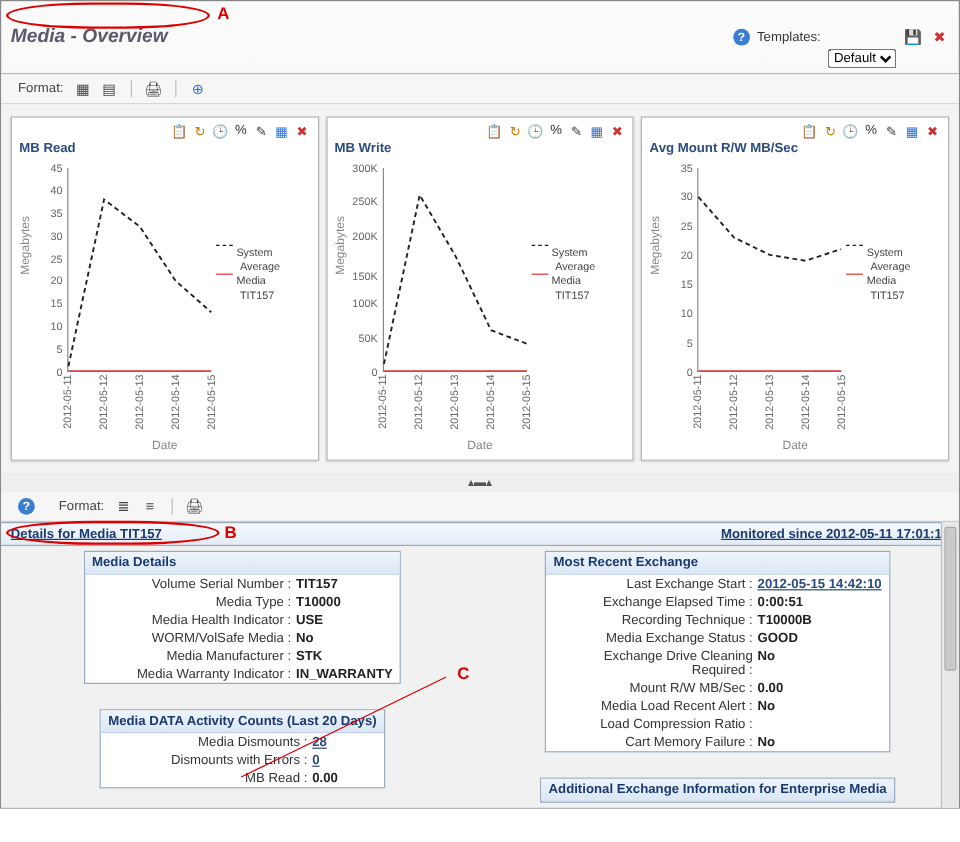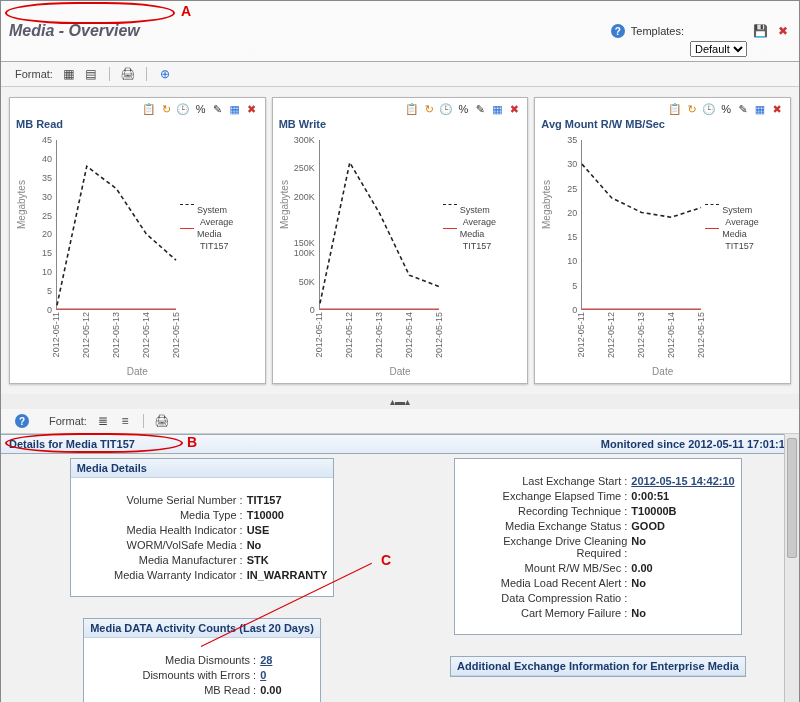--- a/index.html
+++ b/index.html
@@ -28,27 +28,27 @@
   .dash { stroke:#222; stroke-width:1.6; stroke-dasharray:4 3; fill:none; }
   .yticks { position:absolute; left:0; top:6px; height:170px; width:34px; }
   .ytick { position:absolute; right:2px; font-size:9px; color:#666; transform:translateY(-50%); }
   .xticks { position:absolute; left:36px; top:178px; width:120px; height:50px; }
   .xtick { position:absolute; top:0; font-size:9px; color:#666; writing-mode:vertical-rl; transform: rotate(180deg); transform-origin:center; }
   .legend { position:absolute; left:160px; top:70px; font-size:9px; color:#444; line-height:12px; }
   .legend .lr { display:flex; align-items:flex-start; gap:3px;}
   .legend .dashk { width:14px; border-top:1.5px dashed #222; }
   .legend .solr { width:14px; border-top:1.5px solid #d33; }
   .splitter { text-align:center; font-size:10px; color:#555; padding:2px 0; background:#eee; }
-  .details-header { display:flex; padding:3px 8px; background:linear-gradient(#f5f8fc,#e3ecf7); border-top:1px solid #9ab; border-bottom:1px solid #9ab; color:#1a3a6e; font-weight:bold; }
+  .details-header { display:flex; padding:3px 8px; background:linear-gradient(#f5f8fc,#e3ecf7); border-top:1px solid #9ab; border-bottom:1px solid #9ab; color:#1a3a6e; font-weight:bold;text-decoration:underline; }
   .details-header .mon { margin-left:auto; font-weight:bold; color:#1a3a6e; }
   .cols { display:flex; gap:6px; padding:4px 6px; background:#f1f1f1; }
   .col { flex:1; display:flex; flex-direction:column; gap:21px; min-width:0;align-items:center; }
   .section { background:#fff; border:1px solid #9ab; }
   .section h3 { font-size:11px; color:#1a3a6e; font-weight:bold; padding:3px 6px; background:linear-gradient(#eef4fb,#dbe7f5); border-bottom:1px solid #c3d2e6; }
-  .kv { padding:14px 6px; }
+  .kv { padding:0 6px; }
   .kv .row { display:flex; padding:1.5px 0; font-size:11px; }
   .kv .k { width:170px; text-align:right; color:#333; padding-right:4px; }
   .kv .v { font-weight:bold; color:#222; }
   .kv .v.link { color:#2a4b7c; text-decoration:underline; cursor:pointer; }
   .callout { position:absolute; border:2px solid #d00; border-radius:50%/60%; pointer-events:none; }
   .callout-label { position:absolute; color:#d00; font-weight:bold; font-size:14px; }
   .diag-line { position:absolute; border-top:1.5px solid #d00; transform-origin:left center; }
   .overview-wrap { position:relative;border-radius:31px; }
   .scrollbar-fake { position:absolute; right:0; top:0; bottom:0; width:15px; background:#e8e8e8; border-left:1px solid #c0c0c0; }
   .scrollbar-fake .thumb { position:absolute; left:2px; right:2px; top:4px; height:120px; background:#c9c9c9; border:1px solid #aaa; border-radius:2px;}
@@ -150,21 +150,21 @@
             <span class="t" style="color: rgb(42, 111, 214);">▦</span>
             <span class="t" style="color: rgb(204, 51, 51);">✖</span>
           </div>
           <div class="panel-title">MB Write</div>
           <div class="chart">
             <div class="ylabel">Megabytes</div>
             <div class="yticks">
               <span class="ytick" style="top: 170px;">0</span>
               <span class="ytick" style="top: 141.667px;">50K</span>
               <span class="ytick" style="top: 113.333px;">100K</span>
-              <span class="ytick" style="top: 103px;">150K</span>
+              <span class="ytick" style="top: 90px;">150K</span>
               <span class="ytick" style="top: 56.6667px;">200K</span>
               <span class="ytick" style="top: 28.3333px;">250K</span>
               <span class="ytick" style="top: 0px;">300K</span>
             </div>
             <div class="plot">
               <svg class="line" viewBox="0 0 120 170" preserveAspectRatio="none">
                 <line x1="0" x2="120" y1="170" y2="170" class="red-base"></line>
                 <polyline points="0,164.33333333333334 30,22.666666666666657 60,73.66666666666667 90,136 120,147.33333333333334" class="dash"></polyline>
               </svg>
             </div>
@@ -321,20 +321,21 @@
               </div>
               <div class="row">
                 <div class="k">MB Read :</div>
                 <div class="v">0.00</div>
               </div>
             </div>
         </div>
       </div>
       <div class="col">
         <div class="section">
+          <h3>Most Recent Exchange</h3>
           <div class="kv" id="kv-exchange">
               <div class="row">
                 <div class="k">Last Exchange Start :</div>
                 <div class="v link">2012-05-15 14:42:10</div>
               </div>
               <div class="row">
                 <div class="k">Exchange Elapsed Time :</div>
                 <div class="v">0:00:51</div>
               </div>
               <div class="row">
@@ -351,21 +352,21 @@
               </div>
               <div class="row">
                 <div class="k">Mount R/W MB/Sec :</div>
                 <div class="v">0.00</div>
               </div>
               <div class="row">
                 <div class="k">Media Load Recent Alert :</div>
                 <div class="v">No</div>
               </div>
               <div class="row">
-                <div class="k">Data Compression Ratio :</div>
+                <div class="k">Load Compression Ratio :</div>
                 <div class="v"></div>
               </div>
               <div class="row">
                 <div class="k">Cart Memory Failure :</div>
                 <div class="v">No</div>
               </div>
             </div>
         </div>
         <div class="section">
           <h3>Additional Exchange Information for Enterprise Media</h3>

